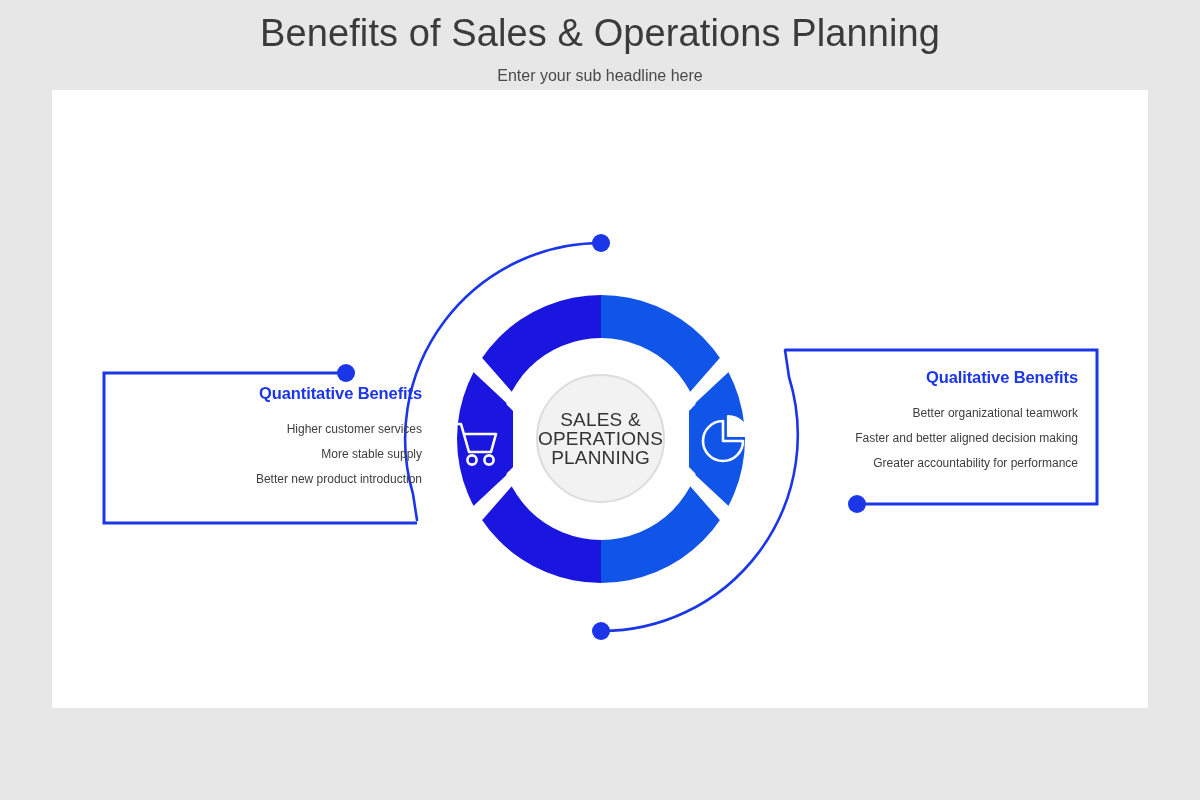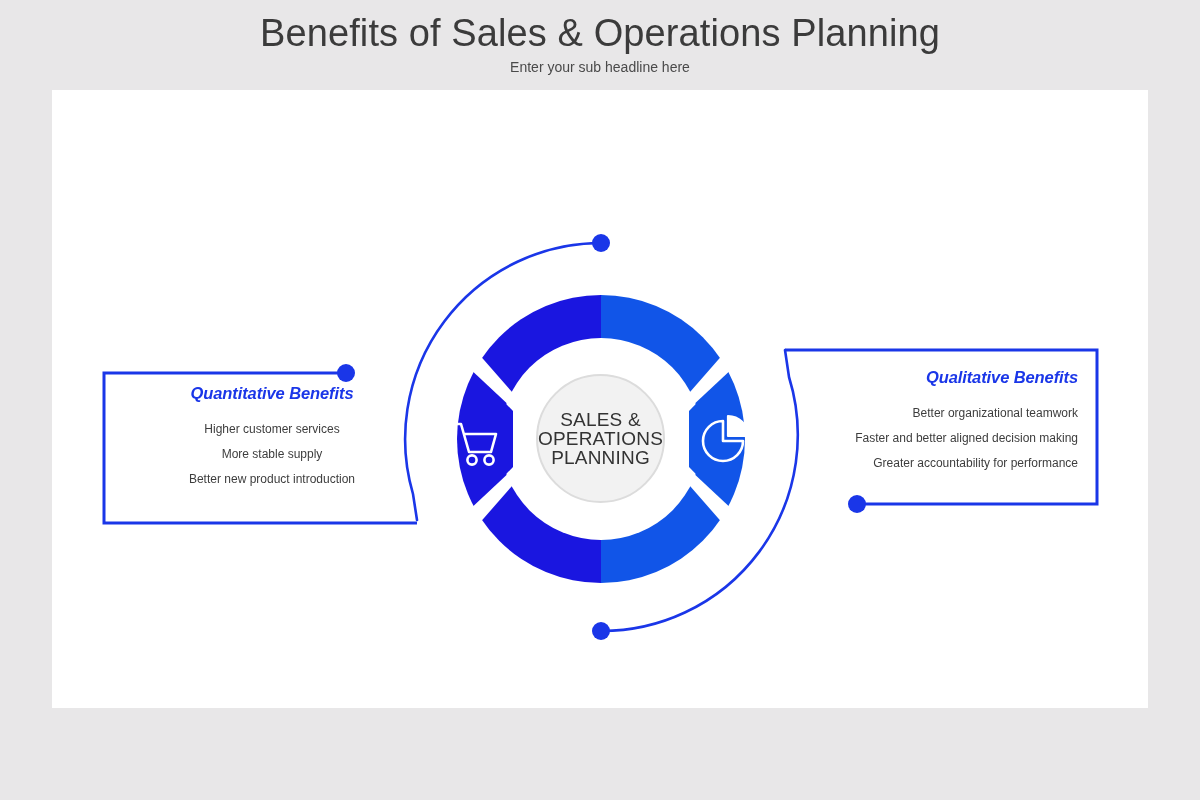--- a/index.html
+++ b/index.html
@@ -27,53 +27,52 @@
     text-align:center;
   }
   #slide-title {
     font-size:38px;
     font-weight:400;
     color:#3b3b3b;
     letter-spacing:0.1px;
     line-height:1.12;
   }
   #slide-subtitle {
-    margin-top:4px;
-    font-size:14px;
+    margin-top:12px;
+    font-size:16px;
     color:#4a4a4a;
     font-weight:400;
   }
 
   
   #diagram-svg {
     position:absolute;
     left:0; top:0;
     width:1200px; height:800px;
     pointer-events:none;
   }
 
   
   .panel-text {
     position:absolute;
   }
   #panel-left-text {
     left:122px; top:384px; width:300px;
-    text-align:center;
+    text-align:right;
   }
   #panel-right-text {
     left:800px; top:368px; width:278px;
     text-align:right;
   }
   .panel-heading {
     font-size:16.5px;
     font-weight:bold;
     color:#1a36e8;
     margin-bottom:14px;
     letter-spacing:-0.1px;
-    font-style:italic;
   }
   .panel-item {
     font-size:12px;
     color:#3d3d3d;
     line-height:24.8px;
     white-space:nowrap;
   }
 
   
   #center-hub {

